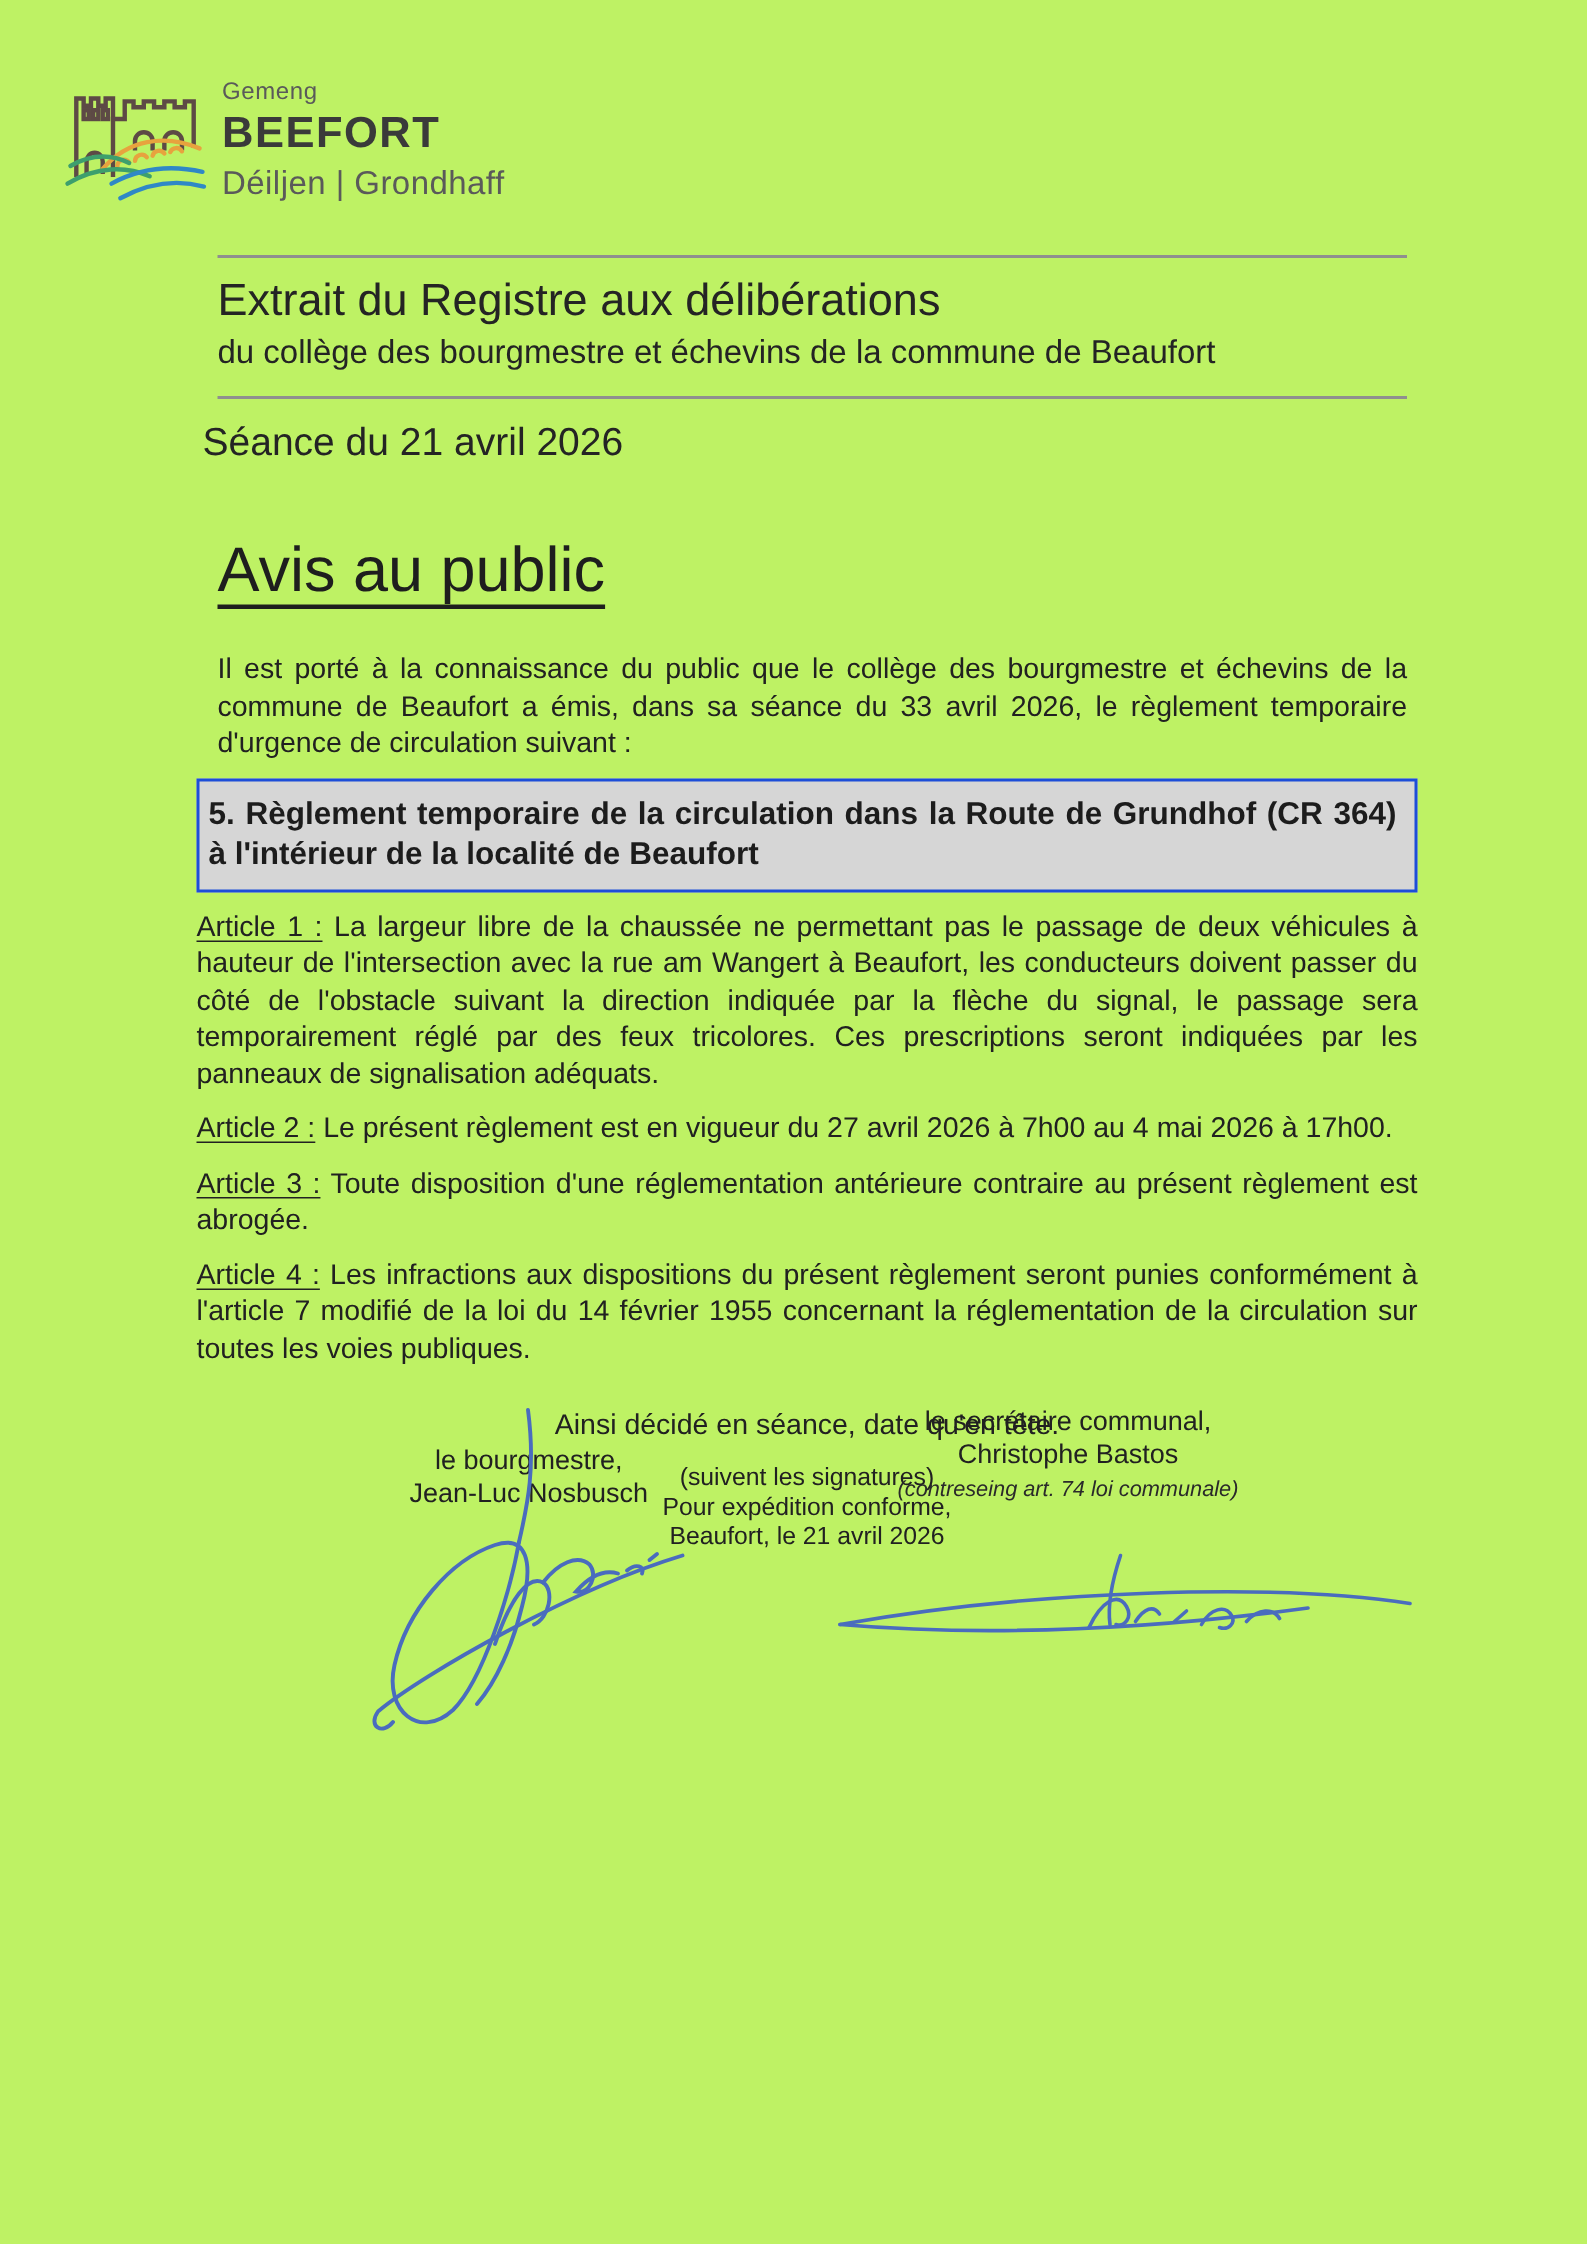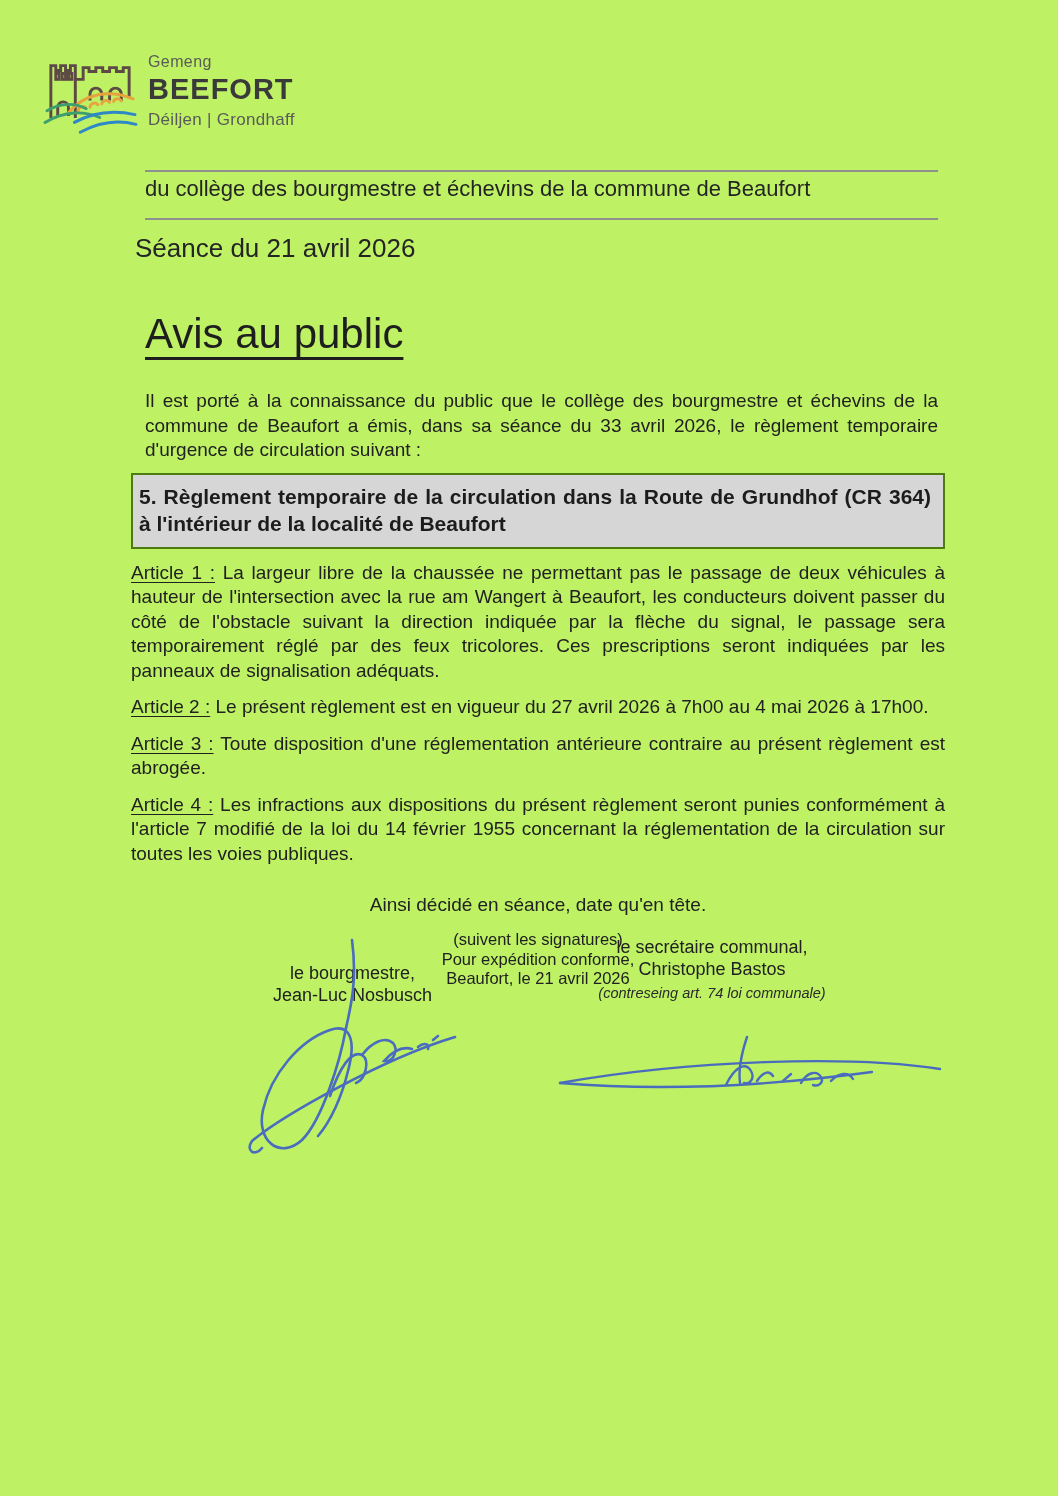--- a/index.html
+++ b/index.html
@@ -11,41 +11,41 @@
     color:#212121;
     overflow:hidden;
     margin:0 auto;
   }
   
   .logo-row{position:absolute;top:50px;left:40px;display:flex;align-items:flex-start;}
   .logo-mark{width:100px;height:90px;flex:0 0 auto;}
   .logo-text{margin-left:8px;padding-top:4px;line-height:1;}
   .logo-region{font-size:16px;color:#5a5a5a;letter-spacing:.4px;}
   .logo-name{font-size:29px;font-weight:bold;color:#3a3a3a;letter-spacing:1px;margin-top:5px;}
-  .logo-sub{font-size:17px;color:#5a5a5a;margin-top:7px;letter-spacing:.3px;text-align:right;}
+  .logo-sub{font-size:22px;color:#5a5a5a;margin-top:7px;letter-spacing:.3px;text-align:right;}
   
   .content{position:absolute;top:0;left:131px;width:814px;}
   .rule{height:2px;background:#8f8f8f;margin-left:14px;width:793px;}
   .rule1{margin-top:170px;}
   .rule2{margin-top:16px;}
   .doc-title{font-size:30px;line-height:34px;font-weight:400;margin:12px 0 0 14px;color:#242424;}
   .doc-subtitle{font-size:22px;line-height:26px;font-weight:400;margin:4px 0 0 14px;color:#242424;}
   .session{font-size:26px;line-height:30px;margin:13px 0 0 4px;color:#242424;}
   .avis-heading{
     font-size:42px;line-height:46px;font-weight:400;margin:48px 12px 0 14px;color:#1e1e1e;
     text-decoration:underline;text-decoration-thickness:3px;text-underline-offset:9px;
     display:inline-block;
   }
   .intro{
     font-size:19px;line-height:24.5px;text-align:justify;
     margin:32px 7px 0 14px;color:#212121;
   }
   .reg-box{
     margin-top:10px;
-    border:2px solid #4d7c0f;
+    border:2px solid #1d4ed8;
     background:#d6d6d6;
     padding:8px 12px 10px 6px;
   }
   .reg-box .reg-title{
     font-size:21px;line-height:27px;font-weight:bold;text-align:justify;color:#1c1c1c;
   }
   .article{font-size:19px;line-height:24.5px;text-align:justify;margin:12px 0 0 0;color:#212121;}
   .article:first-of-type{margin-top:9px;}
   .article .label{text-decoration:underline;text-underline-offset:3px;}
   .decision{font-size:19px;text-align:center;margin-top:28px;color:#212121;}
@@ -99,20 +99,21 @@
     </svg>
     <div class="logo-text">
       <div class="logo-region">Gemeng</div>
       <div class="logo-name">BEEFORT</div>
       <div class="logo-sub">Déiljen | Grondhaff</div>
     </div>
   </div>
 
   <div class="content">
     <div class="rule rule1"></div>
+    <div class="doc-title">Extrait du Registre aux délibérations</div>
     <div class="doc-subtitle">du collège des bourgmestre et échevins de la commune de Beaufort</div>
     <div class="rule rule2"></div>
     <div class="session">Séance du 21 avril 2026</div>
 
     <div>
       <span class="avis-heading">Avis au public</span>
     </div>
 
     <p class="intro">Il est porté à la connaissance du public que le collège des bourgmestre et échevins de la commune de Beaufort a émis, dans sa séance du 33 avril 2026, le règlement temporaire d'urgence de circulation suivant :</p>
 

